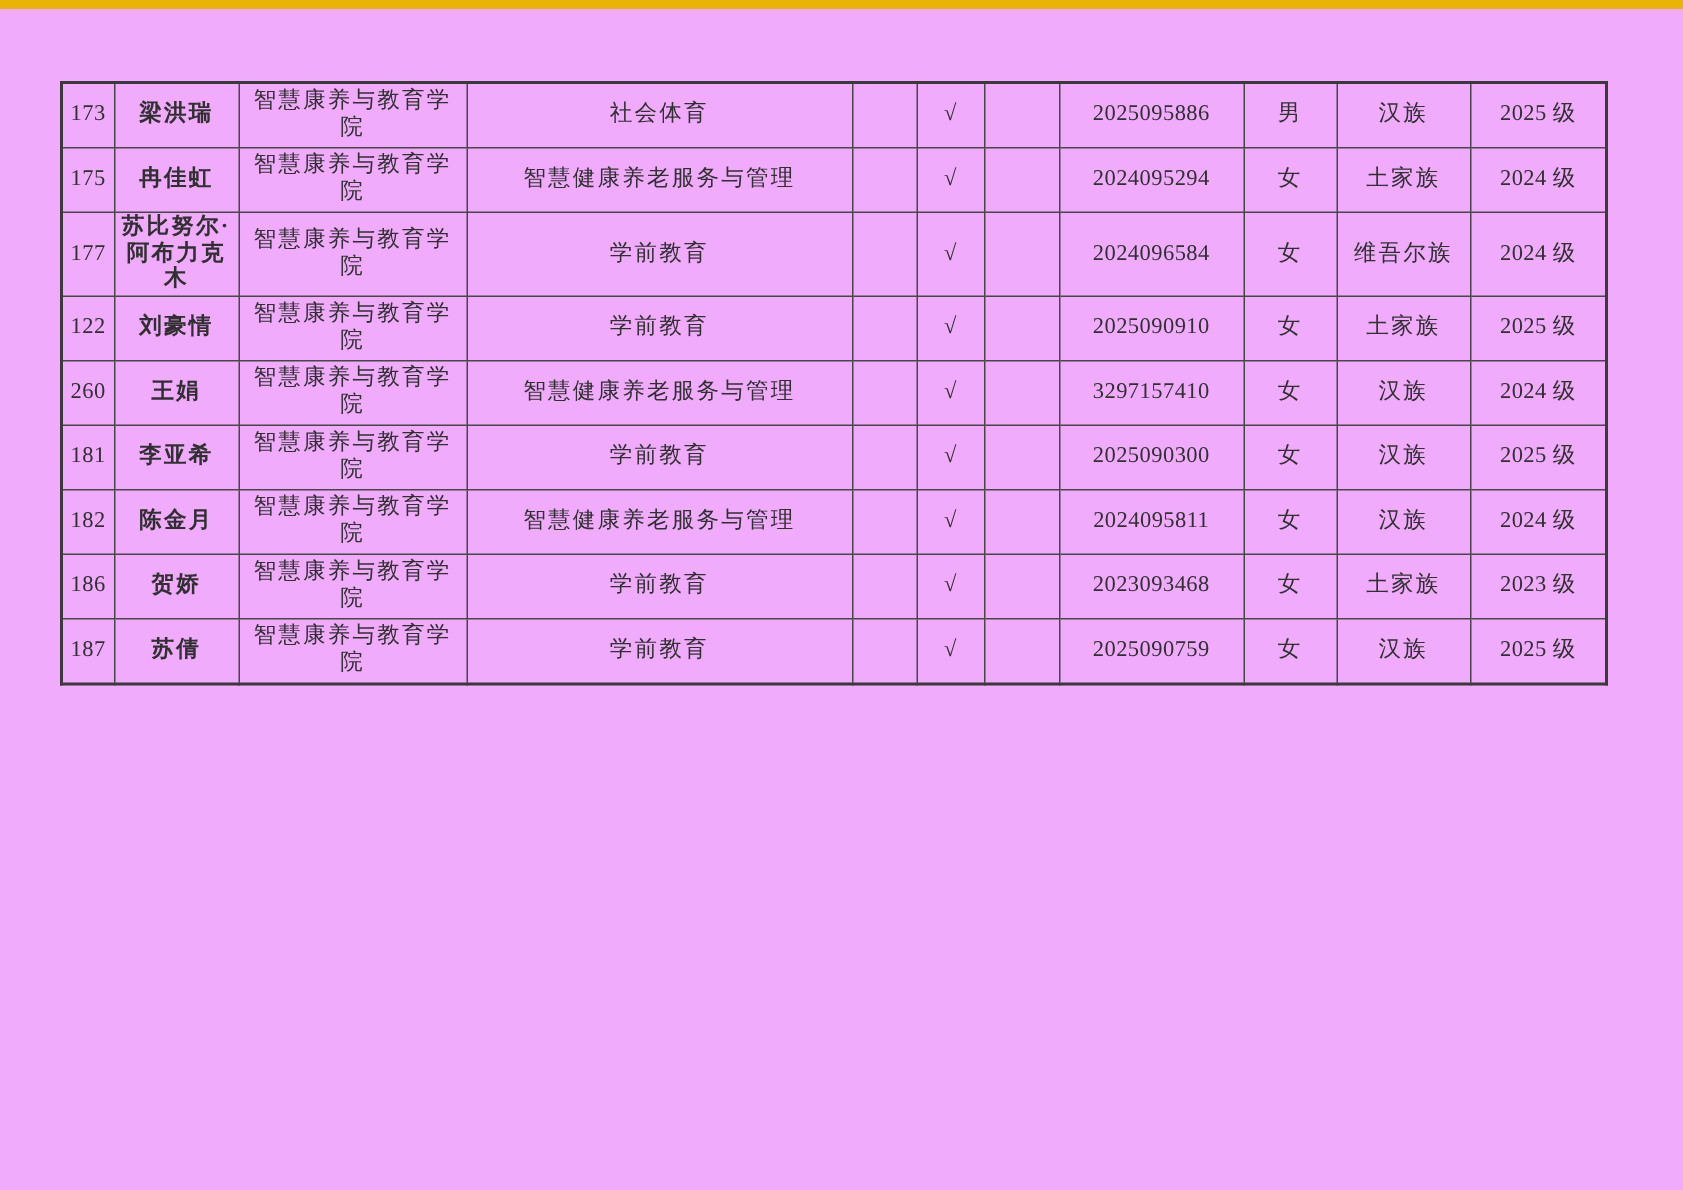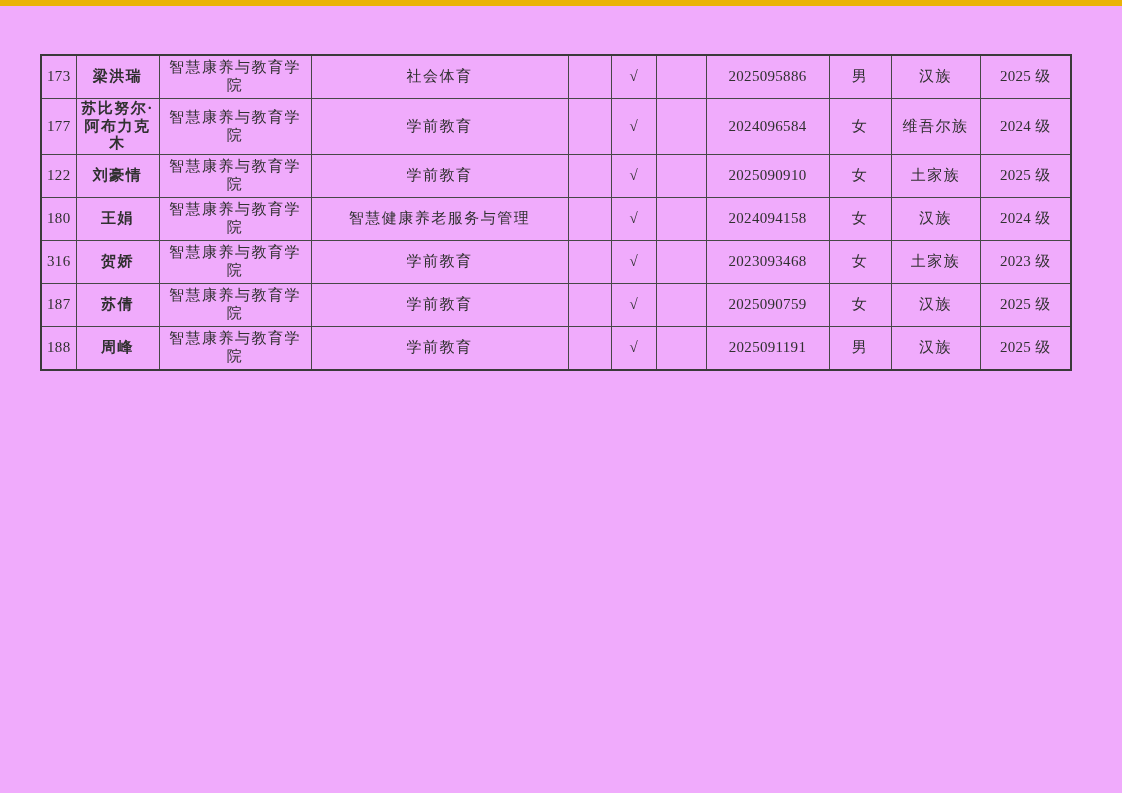--- a/index.html
+++ b/index.html
@@ -89,20 +89,33 @@
           <td class="col-major">社会体育</td>
           <td class="col-blank1"></td>
           <td class="col-check">√</td>
           <td class="col-blank2"></td>
           <td class="col-student_id">2025095886</td>
           <td class="col-gender">男</td>
           <td class="col-ethnicity">汉族</td>
           <td class="col-grade">2025 级</td>
         </tr>
         <tr>
+          <td class="col-no">175</td>
+          <td class="col-name">冉佳虹</td>
+          <td class="col-college">智慧康养与教育学院</td>
+          <td class="col-major">智慧健康养老服务与管理</td>
+          <td class="col-blank1"></td>
+          <td class="col-check">√</td>
+          <td class="col-blank2"></td>
+          <td class="col-student_id">2024095294</td>
+          <td class="col-gender">女</td>
+          <td class="col-ethnicity">土家族</td>
+          <td class="col-grade">2024 级</td>
+        </tr>
+        <tr>
           <td class="col-no">177</td>
           <td class="col-name">苏比努尔·阿布力克木</td>
           <td class="col-college">智慧康养与教育学院</td>
           <td class="col-major">学前教育</td>
           <td class="col-blank1"></td>
           <td class="col-check">√</td>
           <td class="col-blank2"></td>
           <td class="col-student_id">2024096584</td>
           <td class="col-gender">女</td>
           <td class="col-ethnicity">维吾尔族</td>
@@ -115,34 +128,60 @@
           <td class="col-major">学前教育</td>
           <td class="col-blank1"></td>
           <td class="col-check">√</td>
           <td class="col-blank2"></td>
           <td class="col-student_id">2025090910</td>
           <td class="col-gender">女</td>
           <td class="col-ethnicity">土家族</td>
           <td class="col-grade">2025 级</td>
         </tr>
         <tr>
-          <td class="col-no">180</td>
+          <td class="col-no">260</td>
           <td class="col-name">王娟</td>
           <td class="col-college">智慧康养与教育学院</td>
           <td class="col-major">智慧健康养老服务与管理</td>
           <td class="col-blank1"></td>
           <td class="col-check">√</td>
           <td class="col-blank2"></td>
-          <td class="col-student_id">2024094158</td>
-          <td class="col-gender">女</td>
-          <td class="col-ethnicity">汉族</td>
-          <td class="col-grade">2024 级</td>
-        </tr>
-        <tr>
-          <td class="col-no">316</td>
+          <td class="col-student_id">3297157410</td>
+          <td class="col-gender">女</td>
+          <td class="col-ethnicity">汉族</td>
+          <td class="col-grade">2024 级</td>
+        </tr>
+        <tr>
+          <td class="col-no">181</td>
+          <td class="col-name">李亚希</td>
+          <td class="col-college">智慧康养与教育学院</td>
+          <td class="col-major">学前教育</td>
+          <td class="col-blank1"></td>
+          <td class="col-check">√</td>
+          <td class="col-blank2"></td>
+          <td class="col-student_id">2025090300</td>
+          <td class="col-gender">女</td>
+          <td class="col-ethnicity">汉族</td>
+          <td class="col-grade">2025 级</td>
+        </tr>
+        <tr>
+          <td class="col-no">182</td>
+          <td class="col-name">陈金月</td>
+          <td class="col-college">智慧康养与教育学院</td>
+          <td class="col-major">智慧健康养老服务与管理</td>
+          <td class="col-blank1"></td>
+          <td class="col-check">√</td>
+          <td class="col-blank2"></td>
+          <td class="col-student_id">2024095811</td>
+          <td class="col-gender">女</td>
+          <td class="col-ethnicity">汉族</td>
+          <td class="col-grade">2024 级</td>
+        </tr>
+        <tr>
+          <td class="col-no">186</td>
           <td class="col-name">贺娇</td>
           <td class="col-college">智慧康养与教育学院</td>
           <td class="col-major">学前教育</td>
           <td class="col-blank1"></td>
           <td class="col-check">√</td>
           <td class="col-blank2"></td>
           <td class="col-student_id">2023093468</td>
           <td class="col-gender">女</td>
           <td class="col-ethnicity">土家族</td>
           <td class="col-grade">2023 级</td>
@@ -150,31 +189,18 @@
         <tr>
           <td class="col-no">187</td>
           <td class="col-name">苏倩</td>
           <td class="col-college">智慧康养与教育学院</td>
           <td class="col-major">学前教育</td>
           <td class="col-blank1"></td>
           <td class="col-check">√</td>
           <td class="col-blank2"></td>
           <td class="col-student_id">2025090759</td>
           <td class="col-gender">女</td>
-          <td class="col-ethnicity">汉族</td>
-          <td class="col-grade">2025 级</td>
-        </tr>
-        <tr>
-          <td class="col-no">188</td>
-          <td class="col-name">周峰</td>
-          <td class="col-college">智慧康养与教育学院</td>
-          <td class="col-major">学前教育</td>
-          <td class="col-blank1"></td>
-          <td class="col-check">√</td>
-          <td class="col-blank2"></td>
-          <td class="col-student_id">2025091191</td>
-          <td class="col-gender">男</td>
           <td class="col-ethnicity">汉族</td>
           <td class="col-grade">2025 级</td>
         </tr>
       </tbody>
   </table>
 </div>
 
 </body></html>

